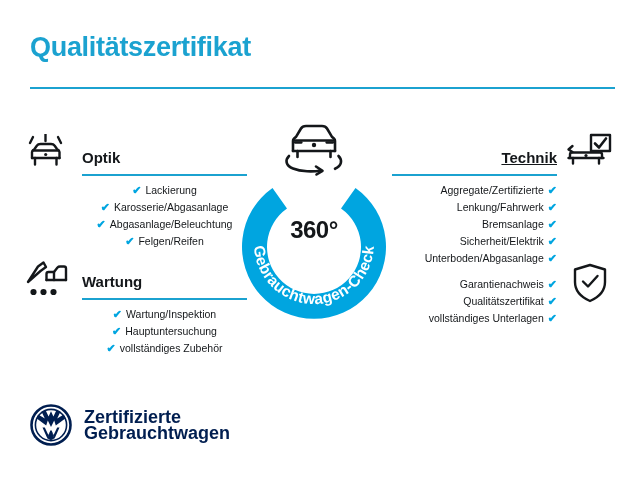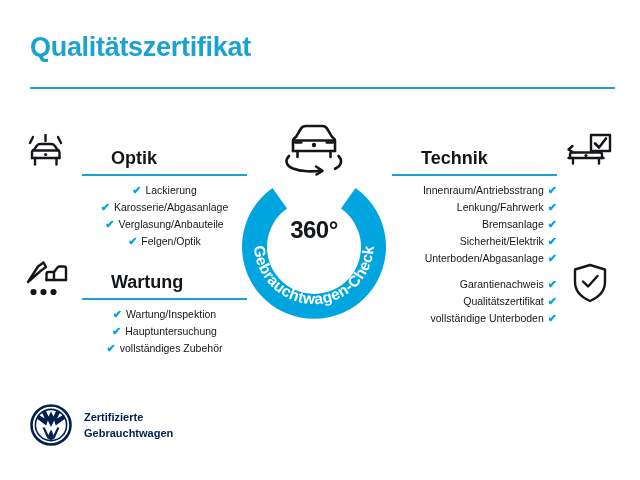--- a/index.html
+++ b/index.html
@@ -38,26 +38,25 @@
 
   
   .section {
     position: absolute;
   }
   .section-head {
     position: relative;
     height: 30px;
   }
   .section-title {
-    font-size: 18px;
+    font-size: 15px;
     font-weight: bold;
     color: #14171a;
     line-height: 20px;
     white-space: nowrap;
-    margin-left: 29px;
   }
   .section-underline {
     position: absolute;
     left: 0;
     bottom: 2px;
     height: 2px;
     background: #1ba2d0;
   }
   .item-list {
     list-style: none;
@@ -77,21 +76,21 @@
     font-weight: bold;
   }
 
   
   .sec-left .section-title { text-align: left; }
   .sec-left .section-underline { left: 0; right: 0; }
   .sec-left .item { text-align: center; }
   .sec-left .check { margin-right: 4px; }
 
   
-  .sec-right .section-title { text-align: left; }
+  .sec-right .section-title { text-align: right; text-decoration: underline; }
   .sec-right .section-underline { left: 0; right: 0; }
   .sec-right .item { text-align: right; }
   .sec-right .check { margin-left: 4px; }
 
   
   #section-optik    { left: 82px;  top: 148px; width: 165px; }
   #section-wartung  { left: 82px;  top: 272px; width: 165px; }
   #section-technik  { left: 392px; top: 148px; width: 165px; }
   #section-garantie { left: 392px; top: 272px; width: 165px; }
 
@@ -134,21 +133,21 @@
   
   #footer-logo {
     position: absolute;
     left: 30px;
     top: 404px;
     display: flex;
     align-items: center;
   }
   #footer-text {
     margin-left: 12px;
-    font-size: 11px;
+    font-size: 18px;
     font-weight: bold;
     line-height: 16px;
     color: #001e50;
     white-space: pre-line;
   }
 </style>
 </head>
 <body>
 
 <div id="page-title">Qualitätszertifikat</div>
@@ -199,22 +198,22 @@
 </div>
 
 <div class="section sec-left" id="section-optik">
   <div class="section-head">
     <div class="section-title">Optik</div>
     <div class="section-underline"></div>
   </div>
   <ul class="item-list">
     <li class="item"><span class="check">✔</span><span>Lackierung</span></li>
     <li class="item"><span class="check">✔</span><span>Karosserie/Abgasanlage</span></li>
-    <li class="item"><span class="check">✔</span><span>Verglasung/Anbauteile</span></li>
-    <li class="item"><span class="check">✔</span><span>Felgen/Optik</span></li>
+    <li class="item"><span class="check">✔</span><span>Abgasanlage/Beleuchtung</span></li>
+    <li class="item"><span class="check">✔</span><span>Felgen/Reifen</span></li>
   </ul>
 </div>
 
 <div class="section sec-left" id="section-wartung">
   <div class="section-head">
     <div class="section-title">Wartung</div>
     <div class="section-underline"></div>
   </div>
   <ul class="item-list">
     <li class="item"><span class="check">✔</span><span>Wartung/Inspektion</span></li>
@@ -222,33 +221,33 @@
     <li class="item"><span class="check">✔</span><span>vollständiges Zubehör</span></li>
   </ul>
 </div>
 
 <div class="section sec-right" id="section-technik">
   <div class="section-head">
     <div class="section-title">Technik</div>
     <div class="section-underline"></div>
   </div>
   <ul class="item-list">
-    <li class="item"><span>Innenraum/Antriebsstrang</span><span class="check">✔</span></li>
+    <li class="item"><span>Aggregate/Zertifizierte</span><span class="check">✔</span></li>
     <li class="item"><span>Lenkung/Fahrwerk</span><span class="check">✔</span></li>
     <li class="item"><span>Bremsanlage</span><span class="check">✔</span></li>
     <li class="item"><span>Sicherheit/Elektrik</span><span class="check">✔</span></li>
     <li class="item"><span>Unterboden/Abgasanlage</span><span class="check">✔</span></li>
   </ul>
 </div>
 
 <div class="section sec-right" id="section-garantie">
   <ul class="item-list">
     <li class="item"><span>Garantienachweis</span><span class="check">✔</span></li>
     <li class="item"><span>Qualitätszertifikat</span><span class="check">✔</span></li>
-    <li class="item"><span>vollständige Unterboden</span><span class="check">✔</span></li>
+    <li class="item"><span>vollständiges Unterlagen</span><span class="check">✔</span></li>
   </ul>
 </div>
 
 <div id="badge">
 
   <svg id="badge-ring" viewBox="0 0 172 172">
     <defs>
       <path id="arcpath" d="M 26 86 A 60 60 0 1 0 146 86" fill="none"></path>
     </defs>
 

